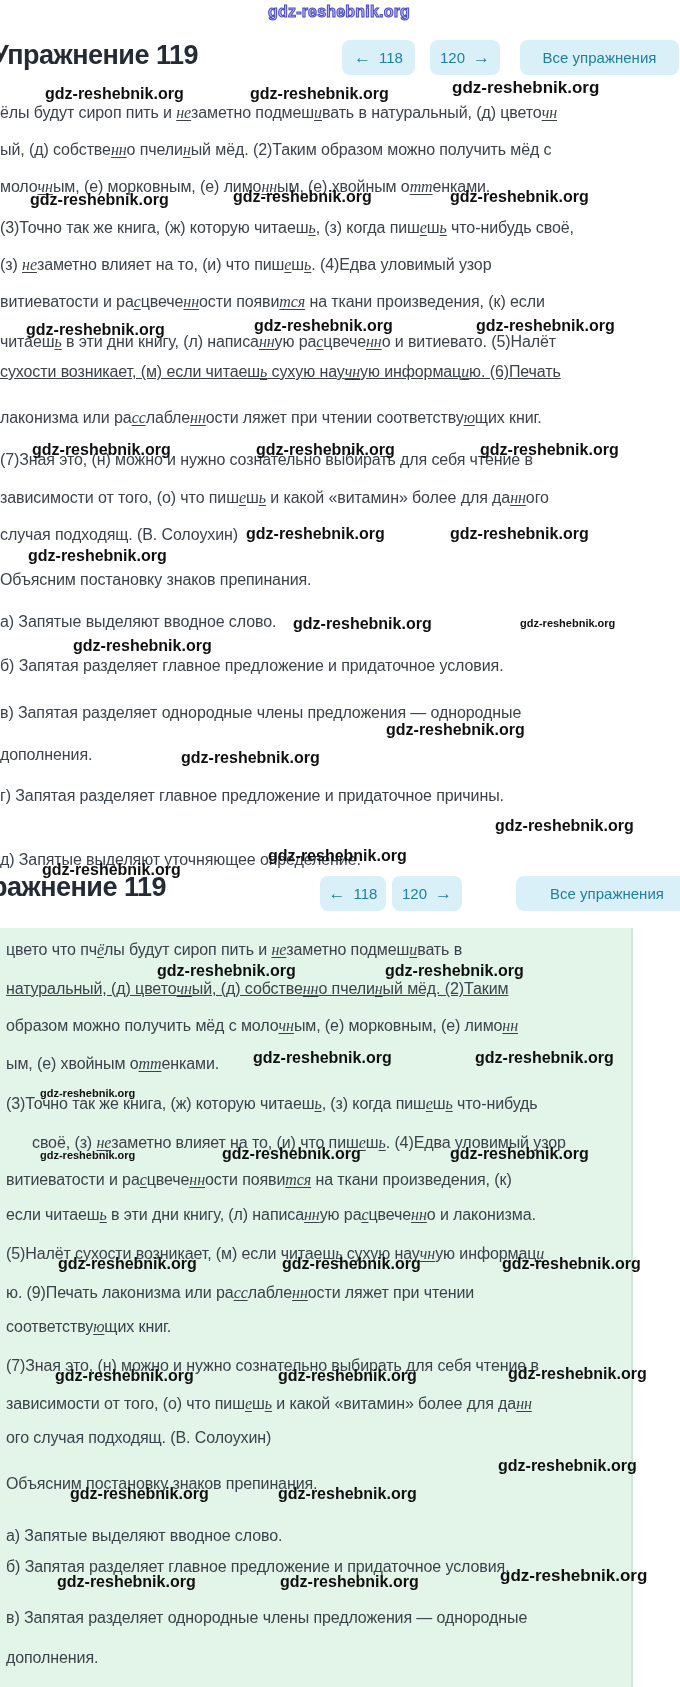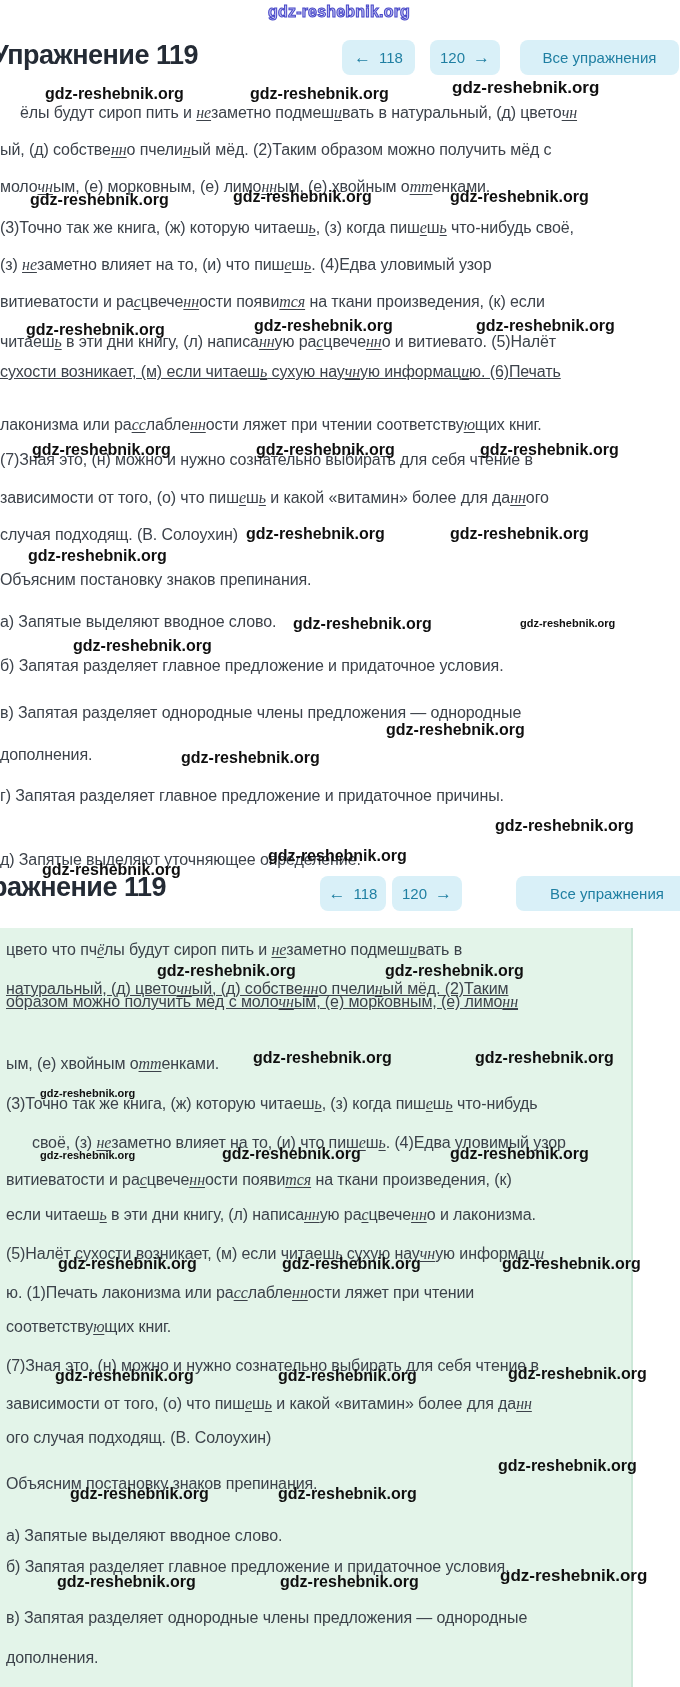--- a/index.html
+++ b/index.html
@@ -64,29 +64,29 @@
   </button>
   <button class="navbtn h1-next">
     <span>120</span>
     <span class="arr">→</span>
   </button>
   <button class="navbtn h1-all">
     <span>Все упражнения</span>
   </button>
 
   <div id="s1-lines">
-      <div class="tline" style="top: 103px; padding-left: 20px;"><span>ёлы будут сироп пить и </span><span class="ul">не</span><span>заметно подмеш</span><span class="ul">и</span><span>вать в натуральный, (д) цвето</span><span class="ul">чн</span><span></span></div>
+      <div class="tline" style="top: 103px;"><span>ёлы будут сироп пить и </span><span class="ul">не</span><span>заметно подмеш</span><span class="ul">и</span><span>вать в натуральный, (д) цвето</span><span class="ul">чн</span><span></span></div>
       <div class="tline" style="top: 140px;"><span>ый, (д) собстве</span><span class="ul">нн</span><span>о пчели</span><span class="ul">н</span><span>ый мёд. (2)Таким образом можно получить мёд с</span></div>
       <div class="tline" style="top: 177px;"><span>моло</span><span class="ul">чн</span><span>ым, (е) морковным, (е) лимо</span><span class="ul">нн</span><span>ым, (е) хвойным о</span><span class="ul">тт</span><span>енками.</span></div>
       <div class="tline" style="top: 218px;"><span>(3)Точно так же книга, (ж) которую читаеш</span><span class="ul">ь</span><span>, (з) когда пиш</span><span class="ul">е</span><span>ш</span><span class="ul">ь</span><span> что-нибудь своё,</span></div>
       <div class="tline" style="top: 255px;"><span>(з) </span><span class="ul">не</span><span>заметно влияет на то, (и) что пиш</span><span class="ul">е</span><span>ш</span><span class="ul">ь</span><span>. (4)Едва уловимый узор</span></div>
       <div class="tline" style="top: 292px;"><span>витиеватости и ра</span><span class="ul">с</span><span>цвече</span><span class="ul">нн</span><span>ости появи</span><span class="ul">тся</span><span> на ткани произведения, (к) если</span></div>
       <div class="tline" style="top: 332px;"><span>читаеш</span><span class="ul">ь</span><span> в эти дни книгу, (л) написа</span><span class="ul">нн</span><span>ую ра</span><span class="ul">с</span><span>цвече</span><span class="ul">нн</span><span>о и витиевато. (5)Налёт</span></div>
       <div class="tline" style="top: 362px; text-decoration: underline;"><span>сухости возникает, (м) если читаеш</span><span class="ul">ь</span><span> сухую нау</span><span class="ul">чн</span><span>ую информац</span><span class="ul">и</span><span>ю. (6)Печать</span></div>
-      <div class="tline" style="top: 408px; margin-top: 7px;"><span>лаконизма или ра</span><span class="ul">сс</span><span>лабле</span><span class="ul">нн</span><span>ости ляжет при чтении соответству</span><span class="ul">ю</span><span>щих книг.</span></div>
+      <div class="tline" style="top: 408px;"><span>лаконизма или ра</span><span class="ul">сс</span><span>лабле</span><span class="ul">нн</span><span>ости ляжет при чтении соответству</span><span class="ul">ю</span><span>щих книг.</span></div>
       <div class="tline" style="top: 450px;"><span>(7)Зная это, (н) можно и нужно сознательно выбирать для себя чтение в</span></div>
       <div class="tline" style="top: 488px;"><span>зависимости от того, (о) что пиш</span><span class="ul">е</span><span>ш</span><span class="ul">ь</span><span> и какой «витамин» более для да</span><span class="ul">нн</span><span>ого</span></div>
       <div class="tline" style="top: 525px;"><span>случая подходящ. (В. Солоухин)</span></div>
       <div class="tline" style="top: 570px;"><span>Объясним постановку знаков препинания.</span></div>
       <div class="tline" style="top: 612px;"><span>а) Запятые выделяют вводное слово.</span></div>
       <div class="tline" style="top: 656px;"><span>б) Запятая разделяет главное предложение и придаточное условия.</span></div>
       <div class="tline" style="top: 703px;"><span>в) Запятая разделяет однородные члены предложения — однородные</span></div>
       <div class="tline" style="top: 745px;"><span>дополнения.</span></div>
       <div class="tline" style="top: 786px;"><span>г) Запятая разделяет главное предложение и придаточное причины.</span></div>
       <div class="tline" style="top: 834px; margin-top: 16px;"><span>д) Запятые выделяют уточняющее определение.</span></div>
@@ -103,28 +103,28 @@
     <span class="arr">→</span>
   </button>
   <button class="navbtn h2-all">
     <span>Все упражнения</span>
   </button>
 
   <div class="green-panel"></div>
   <div id="s2-lines">
       <div class="tline g" style="top: 940px;"><span>цвето что пч</span><span class="ul">ё</span><span>лы будут сироп пить и </span><span class="ul">не</span><span>заметно подмеш</span><span class="ul">и</span><span>вать в</span></div>
       <div class="tline g" style="top: 979px; text-decoration: underline;"><span>натуральный, (д) цвето</span><span class="ul">чн</span><span>ый, (д) собстве</span><span class="ul">нн</span><span>о пчели</span><span class="ul">н</span><span>ый мёд. (2)Таким</span></div>
-      <div class="tline g" style="top: 992px; text-decoration: underline;"><span>образом можно получить мёд с моло</span><span class="ul">чн</span><span>ым, (е) морковным, (е) лимо</span><span class="ul">нн</span><span></span></div>
+      <div class="tline g" style="top: 1016px;"><span>образом можно получить мёд с моло</span><span class="ul">чн</span><span>ым, (е) морковным, (е) лимо</span><span class="ul">нн</span><span></span></div>
       <div class="tline g" style="top: 1054px;"><span>ым, (е) хвойным о</span><span class="ul">тт</span><span>енками.</span></div>
       <div class="tline g" style="top: 1094px;"><span>(3)Точно так же книга, (ж) которую читаеш</span><span class="ul">ь</span><span>, (з) когда пиш</span><span class="ul">е</span><span>ш</span><span class="ul">ь</span><span> что-нибудь</span></div>
       <div class="tline g" style="top: 1133px; margin-left: 26px;"><span>своё, (з) </span><span class="ul">не</span><span>заметно влияет на то, (и) что пиш</span><span class="ul">е</span><span>ш</span><span class="ul">ь</span><span>. (4)Едва уловимый узор</span></div>
       <div class="tline g" style="top: 1170px;"><span>витиеватости и ра</span><span class="ul">с</span><span>цвече</span><span class="ul">нн</span><span>ости появи</span><span class="ul">тся</span><span> на ткани произведения, (к)</span></div>
       <div class="tline g" style="top: 1205px;"><span>если читаеш</span><span class="ul">ь</span><span> в эти дни книгу, (л) написа</span><span class="ul">нн</span><span>ую ра</span><span class="ul">с</span><span>цвече</span><span class="ul">нн</span><span>о и лаконизма.</span></div>
       <div class="tline g" style="top: 1244px;"><span>(5)Налёт сухости возникает, (м) если читаеш</span><span class="ul">ь</span><span> сухую нау</span><span class="ul">чн</span><span>ую информац</span><span class="ul">и</span><span></span></div>
-      <div class="tline g" style="top: 1283px;"><span>ю. (1)Печать лаконизма или ра</span><span class="ul">сс</span><span>лабле</span><span class="ul">нн</span><span>ости ляжет при чтении</span></div>
+      <div class="tline g" style="top: 1283px;"><span>ю. (9)Печать лаконизма или ра</span><span class="ul">сс</span><span>лабле</span><span class="ul">нн</span><span>ости ляжет при чтении</span></div>
       <div class="tline g" style="top: 1317px;"><span>соответству</span><span class="ul">ю</span><span>щих книг.</span></div>
       <div class="tline g" style="top: 1356px;"><span>(7)Зная это, (н) можно и нужно сознательно выбирать для себя чтение в</span></div>
       <div class="tline g" style="top: 1394px;"><span>зависимости от того, (о) что пиш</span><span class="ul">е</span><span>ш</span><span class="ul">ь</span><span> и какой «витамин» более для да</span><span class="ul">нн</span><span></span></div>
       <div class="tline g" style="top: 1428px;"><span>ого случая подходящ. (В. Солоухин)</span></div>
       <div class="tline g" style="top: 1474px;"><span>Объясним постановку знаков препинания.</span></div>
       <div class="tline g" style="top: 1526px;"><span>а) Запятые выделяют вводное слово.</span></div>
       <div class="tline g" style="top: 1557px;"><span>б) Запятая разделяет главное предложение и придаточное условия.</span></div>
       <div class="tline g" style="top: 1608px;"><span>в) Запятая разделяет однородные члены предложения — однородные</span></div>
       <div class="tline g" style="top: 1648px;"><span>дополнения.</span></div>
       <div class="tline g" style="top: 1684px;"><span>г) Запятая разделяет главное предложение и придаточное причины.</span></div>

